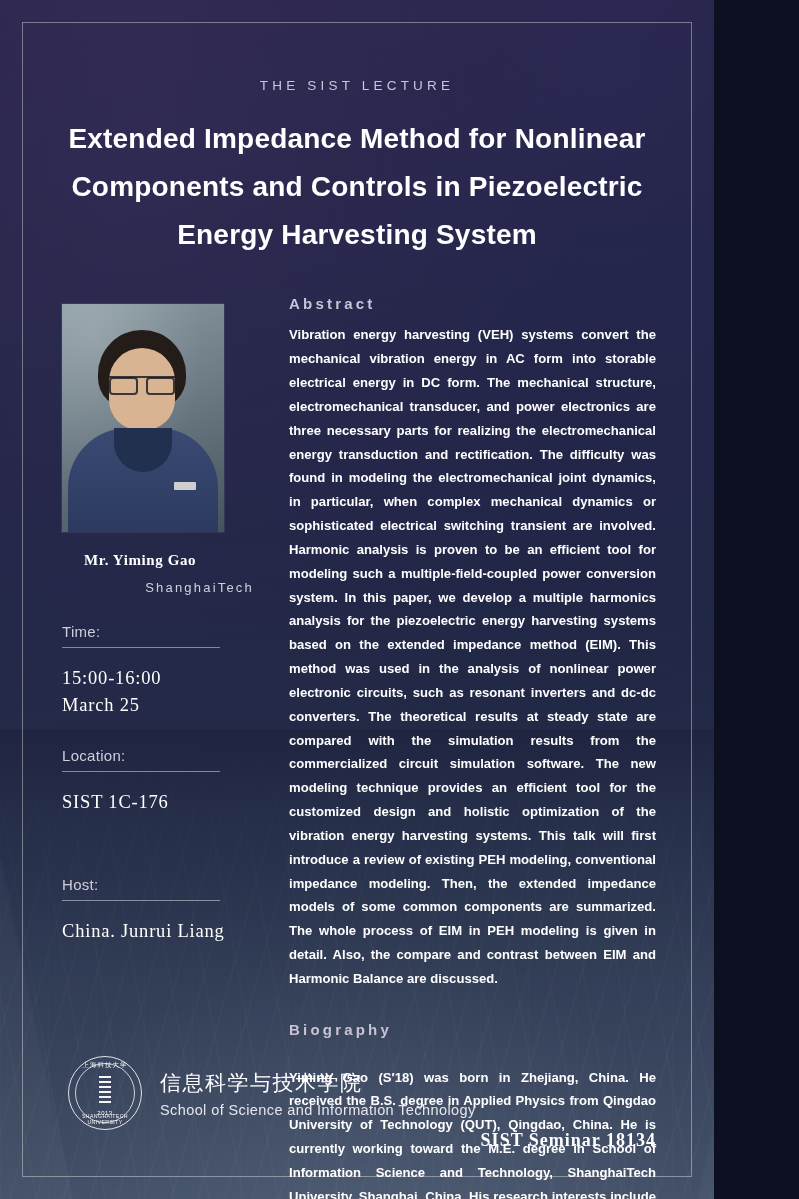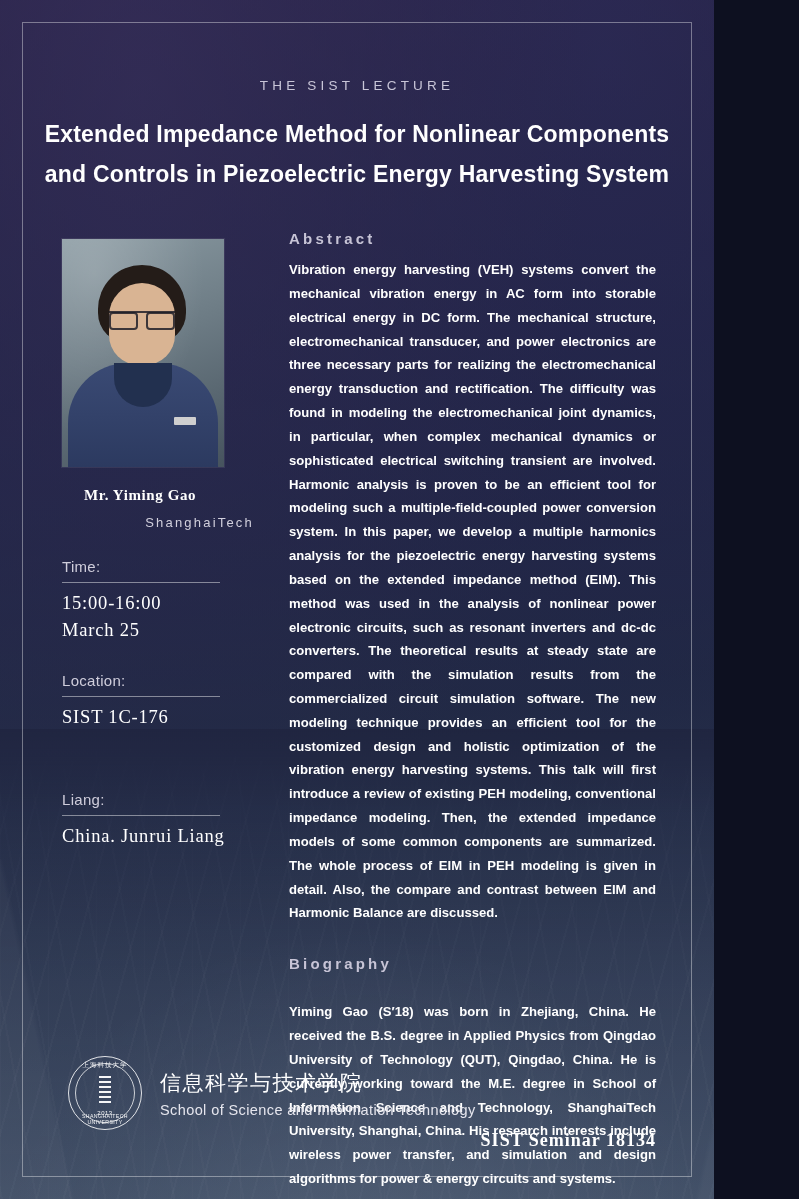--- a/index.html
+++ b/index.html
@@ -52,21 +52,21 @@
     text-align: center;
     color: #c9c6d8;
     font-size: 13.5px;
     letter-spacing: 4.2px;
     margin-top: 78px;
     font-weight: 400;
   }
   h1.title {
     color: #ffffff;
     text-align: center;
-    font-size: 23px;
+    font-size: 28px;
     font-weight: 700;
     line-height: 1.72;
     margin: 22px 40px 0 40px;
     letter-spacing: .2px;
   }
 
   .cols {
     display: flex;
     margin-top: 36px;
     padding: 0 58px 0 62px;
@@ -131,21 +131,21 @@
   }
 
   .field { margin-top: 28px; }
   .field-label {
     color:#cfcddb; font-size:15px; font-weight:400; letter-spacing:.3px;
     padding-bottom: 7px;
   }
   .rule { height:1px; background: rgba(255,255,255,.45); width: 158px; }
   .field-value {
     color:#ffffff; font-family:"Liberation Serif", serif;
-    font-size:18.5px; letter-spacing:.8px; margin-top: 7px; line-height:1.45;
+    font-size:18.5px; letter-spacing:.8px; margin-top: 17px; line-height:1.45;
   }
   .field-value .l2 { display:block; }
 
   .sec-head {
     color:#c7c4d6; font-size:15px; font-weight:700; letter-spacing:3.2px;
   }
   .body-text {
     color:#ffffff; font-size:13.1px; line-height:1.82;
     text-align: justify; margin-top: 11px; font-weight:600;
   }
@@ -234,21 +234,21 @@
           </div>
         </div>
 
         <div class="field">
           <div class="field-label">Location:</div>
           <div class="rule"></div>
           <div class="field-value">SIST 1C-176</div>
         </div>
 
         <div class="field" style="margin-top:60px">
-          <div class="field-label">Liang:</div>
+          <div class="field-label">Host:</div>
           <div class="rule"></div>
           <div class="field-value">China. Junrui Liang</div>
         </div>
       </div>
 
       <div class="right">
         <div class="sec-head">Abstract</div>
         <div class="body-text">Vibration energy harvesting (VEH) systems convert the mechanical vibration energy in AC form into storable electrical energy in DC form. The mechanical structure, electromechanical transducer, and power electronics are three necessary parts for realizing the electromechanical energy transduction and rectification. The difficulty was found in modeling the electromechanical joint dynamics, in particular, when complex mechanical dynamics or sophisticated electrical switching transient are involved. Harmonic analysis is proven to be an efficient tool for modeling such a multiple-field-coupled power conversion system. In this paper, we develop a multiple harmonics analysis for the piezoelectric energy harvesting systems based on the extended impedance method (EIM). This method was used in the analysis of nonlinear power electronic circuits, such as resonant inverters and dc-dc converters. The theoretical results at steady state are compared with the simulation results from the commercialized circuit simulation software. The new modeling technique provides an efficient tool for the customized design and holistic optimization of the vibration energy harvesting systems. This talk will first introduce a review of existing PEH modeling, conventional impedance modeling. Then, the extended impedance models of some common components are summarized. The whole process of EIM in PEH modeling is given in detail. Also, the compare and contrast between EIM and Harmonic Balance are discussed.</div>
 
         <div class="sec-head bio-head">Biography</div>

